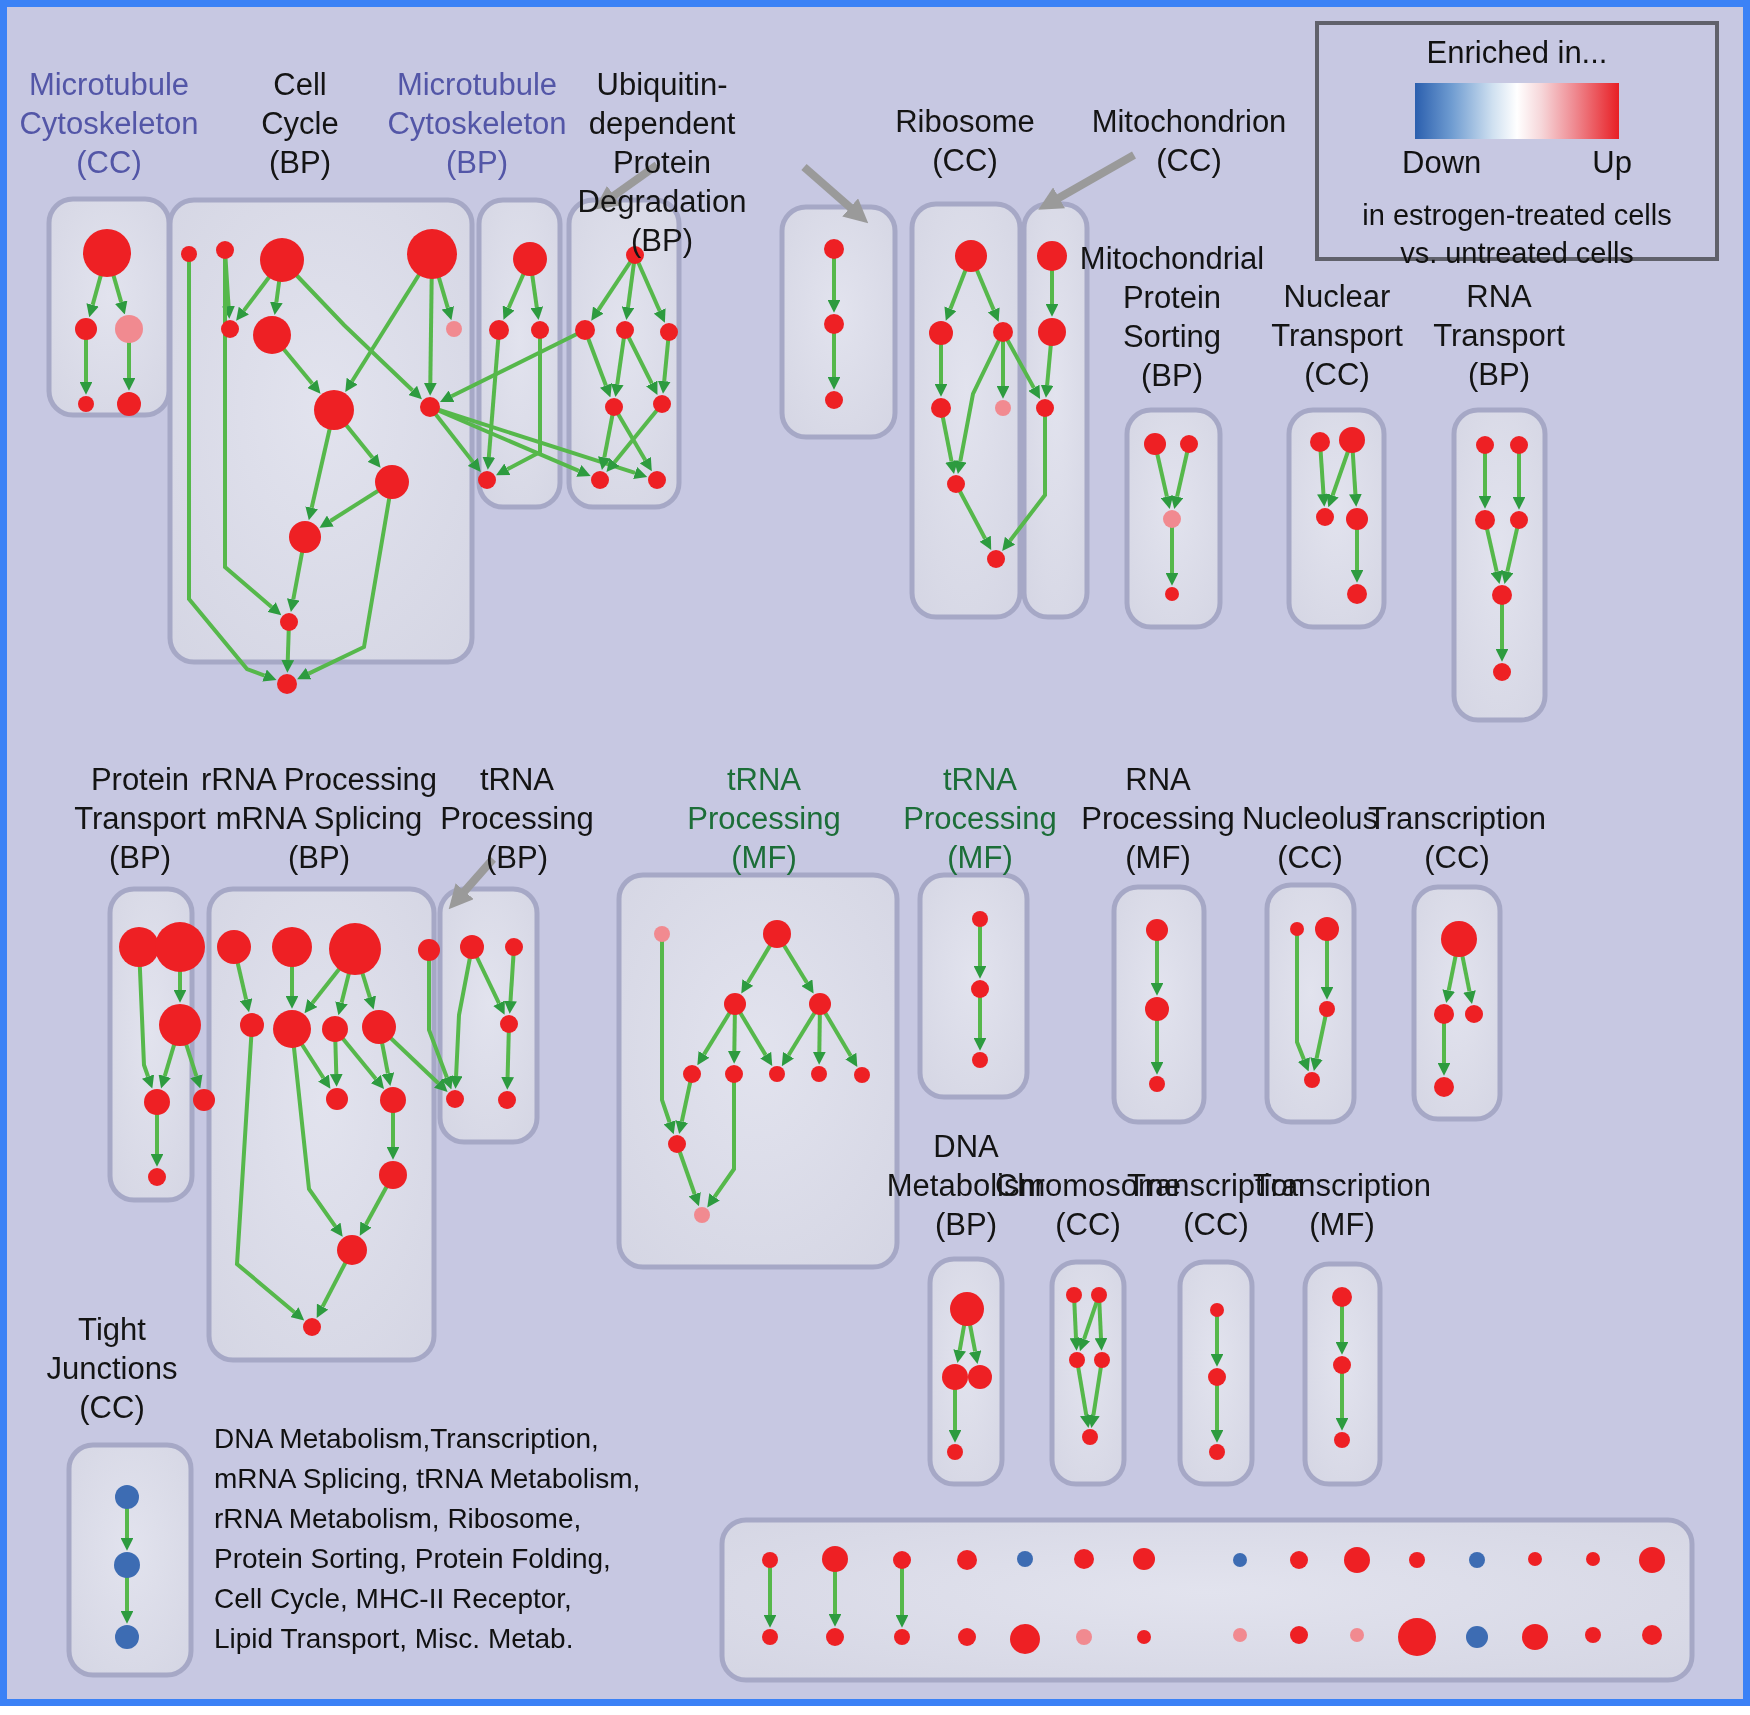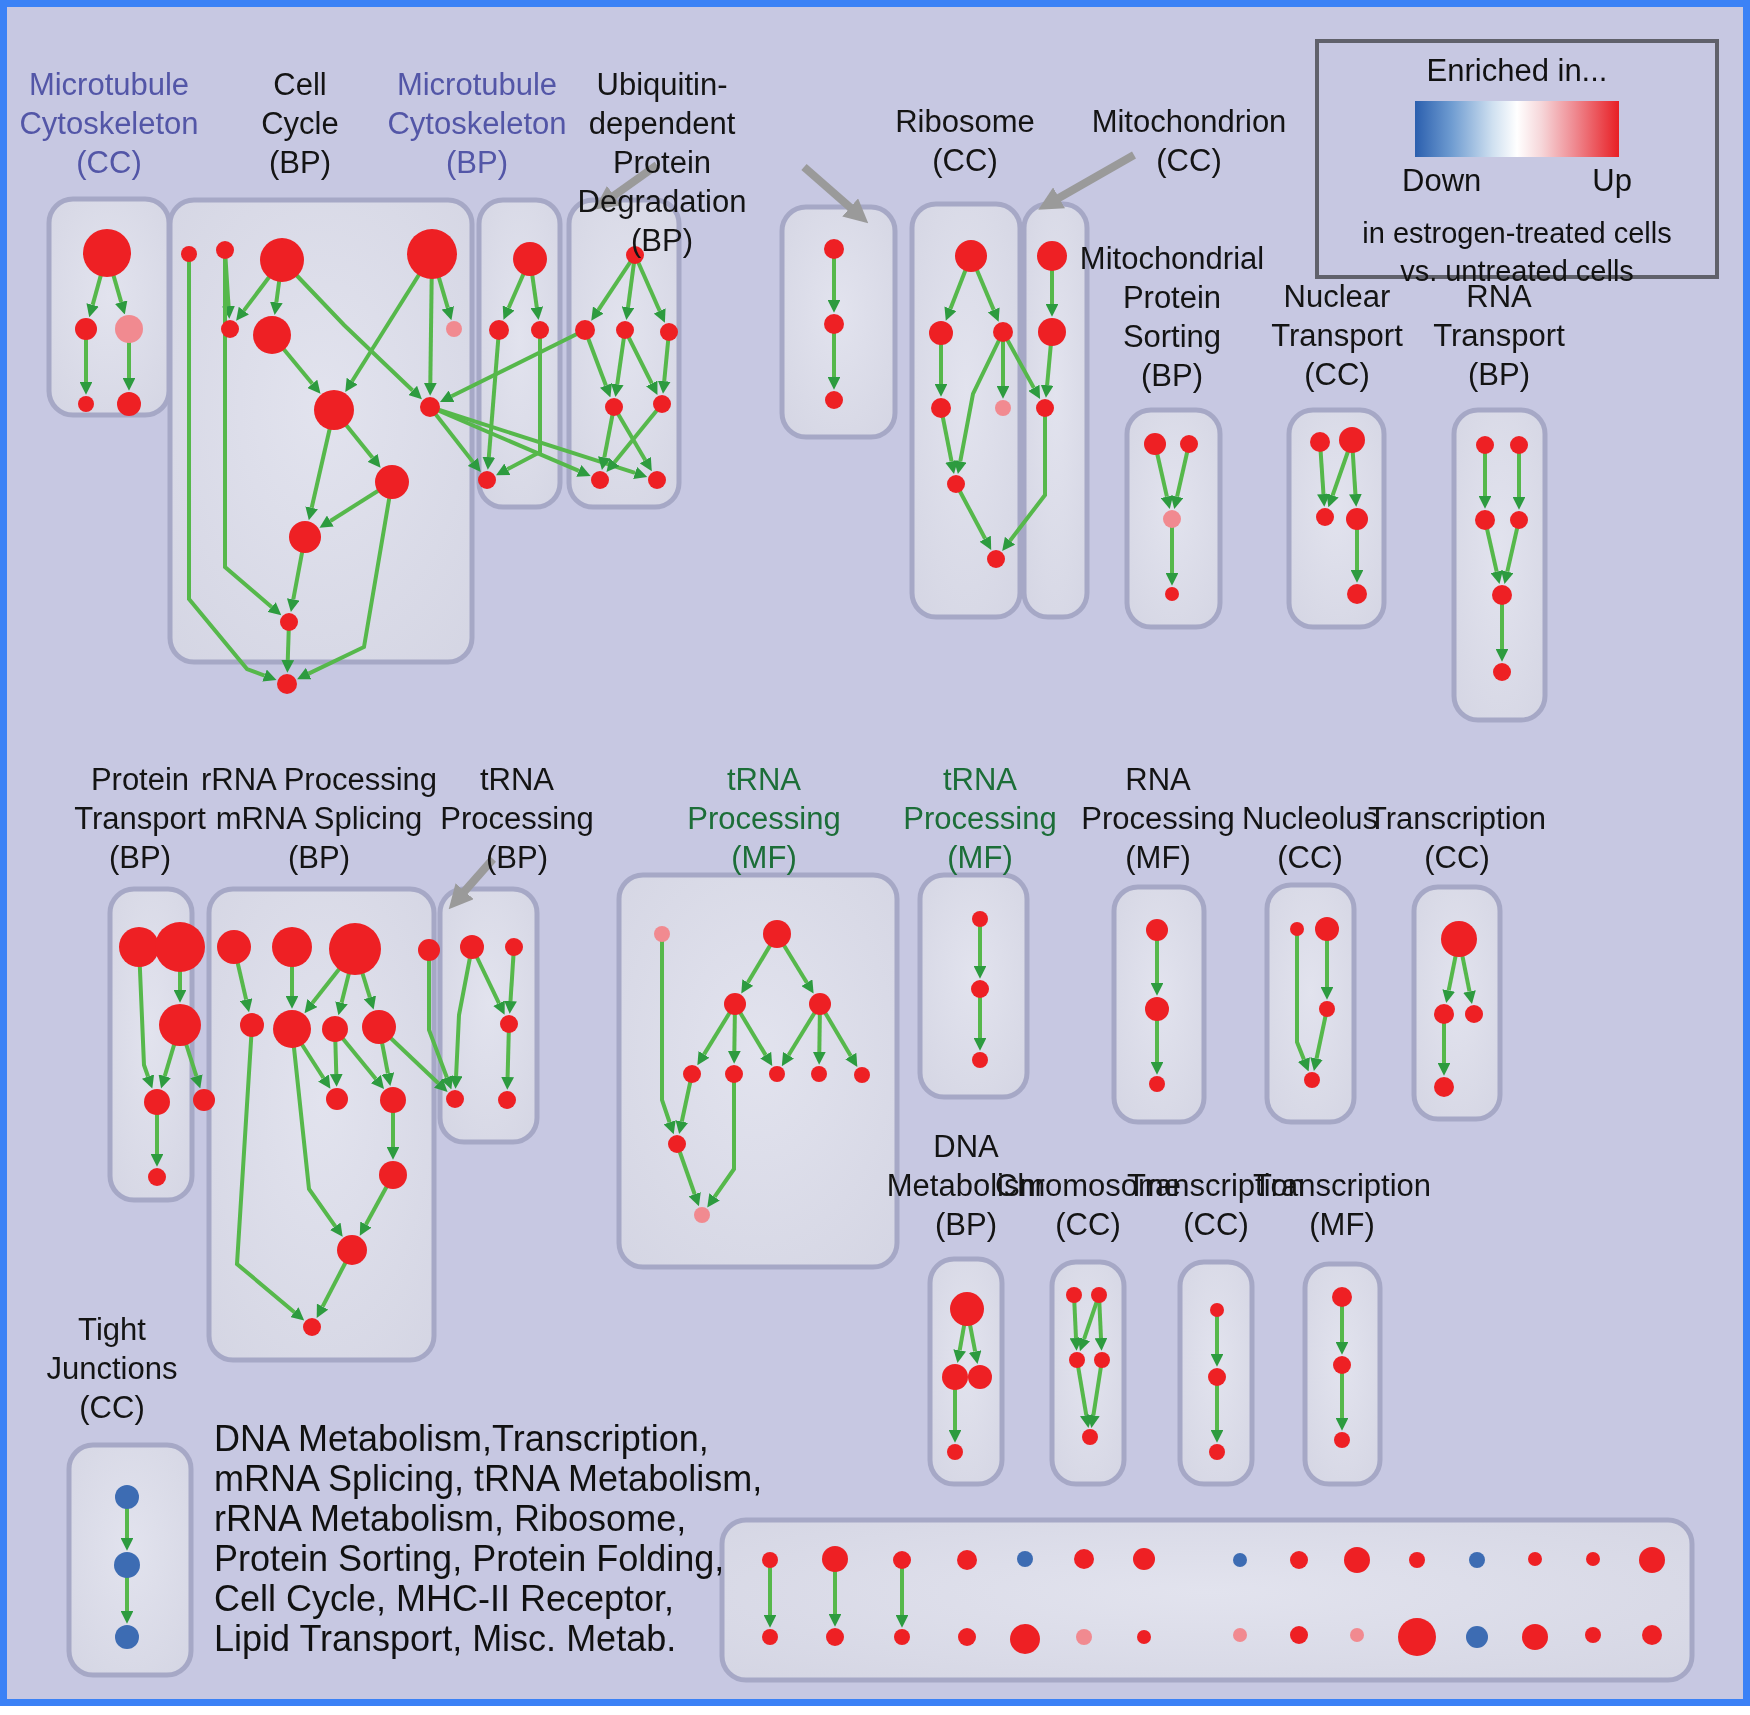--- a/index.html
+++ b/index.html
@@ -26,21 +26,21 @@
     background:linear-gradient(to right,#2b5fae 0%,#6f9cd1 18%,#cfe0f0 38%,#ffffff 50%,#f6d6d9 62%,#ef8b92 78%,#e81f25 100%);
   }
   .legend-downup{
     width:230px;margin:6px auto 16px auto;
     display:flex;justify-content:space-between;
     font-size:31px;
   }
   .legend-caption{font-size:29px;line-height:36px;margin-top:2px;}
   .misc-text{
     position:absolute;
-    font-size:36px;line-height:40px;color:#111;
+    font-size:28px;line-height:40px;color:#111;
     white-space:nowrap;
   }
   .cluster-label-line{font-size:31px;}
 </style>
 </head>
 <body>
 
 <div id="figure">
   <svg id="diagram" width="1750" height="1706">
       <defs>
@@ -422,21 +422,21 @@
       <text x="1081" y="1228" text-anchor="middle" fill="#141414" class="cluster-label-line">(CC)</text>
       <text x="1209" y="1189" text-anchor="middle" fill="#141414" class="cluster-label-line">Transcription</text>
       <text x="1209" y="1228" text-anchor="middle" fill="#141414" class="cluster-label-line">(CC)</text>
       <text x="1335" y="1189" text-anchor="middle" fill="#141414" class="cluster-label-line">Transcription</text>
       <text x="1335" y="1228" text-anchor="middle" fill="#141414" class="cluster-label-line">(MF)</text>
       <text x="105" y="1333" text-anchor="middle" fill="#141414" class="cluster-label-line">Tight</text>
       <text x="105" y="1372" text-anchor="middle" fill="#141414" class="cluster-label-line">Junctions</text>
       <text x="105" y="1411" text-anchor="middle" fill="#141414" class="cluster-label-line">(CC)</text>
     </svg>
 
-  <div class="legend" style="left: 1308px; top: 32px; width: 404px; height: 240px; text-align: center;">
+  <div class="legend" style="left: 1308px; top: 14px; width: 404px; height: 240px; text-align: center;">
     <div class="legend-title">Enriched in...</div>
     <div class="legend-bar"></div>
     <div class="legend-downup">
       <span>Down</span>
       <span>Up</span>
     </div>
     <div class="legend-caption">in estrogen-treated cells</div>
     <div class="legend-caption">vs. untreated cells</div>
   </div>
 

